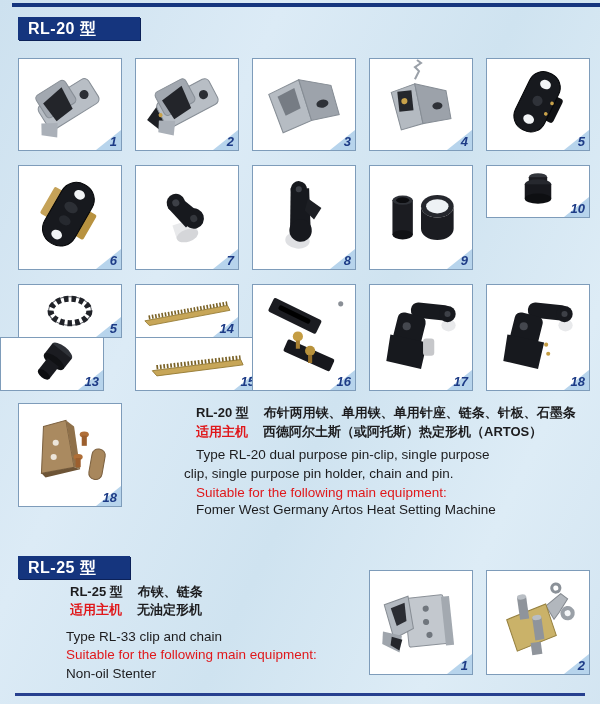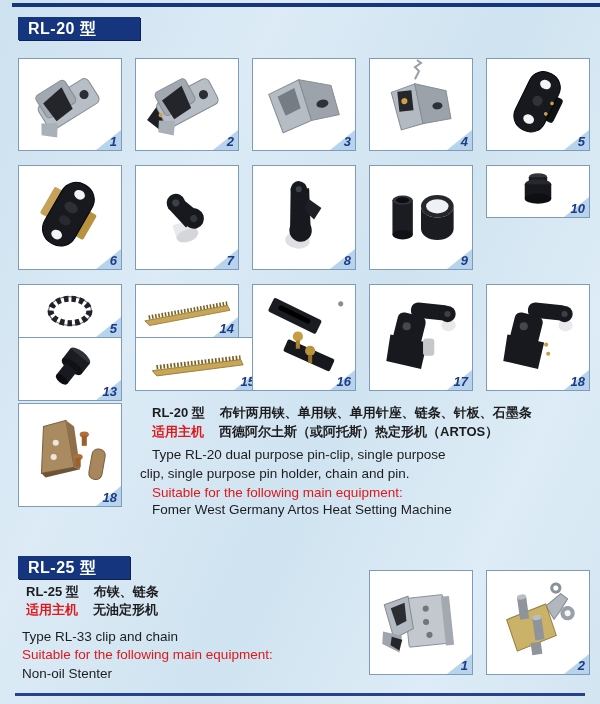--- a/index.html
+++ b/index.html
@@ -13,21 +13,21 @@
        letter-spacing:0.5px;box-shadow:1px 1px 0 #0c2158;}
   .hdr-rl20{left:18px;top:17px;width:122px;}
   .hdr-rl25{left:18px;top:556px;width:112px;}
   .cell{position:absolute;background:#ffffff;border:1px solid var(--box-border,#7e9cba);box-sizing:border-box;}
   .cell svg{position:absolute;left:0;top:0;width:100%;height:100%;}
   .corner{position:absolute;right:0;bottom:0;width:25px;height:20px;
           background:var(--corner-blue,#b7d4ec);
           clip-path:polygon(100% 0,100% 100%,0 100%);}
   .num{position:absolute;right:4px;bottom:0px;font-style:italic;font-weight:bold;
        font-size:13px;color:#1d3b86;line-height:17px;}
-  .txtline{position:absolute;white-space:nowrap;font-size:13.5px;color:#1c1c1e;}
+  .txtline{position:absolute;white-space:nowrap;font-size:13.5px;color:#1c1c1e;margin-left:44px;}
   .zh{font-weight:bold;font-size:13px;}
   .lbl-gap{display:inline-block;margin-right:15px;}
   .red{color:var(--red,#e0181b);}
   .red-bold{color:var(--red,#e0181b);font-weight:normal;}
 </style>
 </head>
 <body>
 
 <div class="page">
 
@@ -189,21 +189,21 @@
 
   <div class="cell" style="left:18px;top:284px;width:104px;height:54px">
     <svg viewBox="0 0 100 48" preserveAspectRatio="xMidYMid meet">
       <ellipse cx="50" cy="24" rx="21" ry="14" fill="none" stroke="#5a5d64" stroke-width="1"></ellipse>
       <ellipse cx="50" cy="24" rx="19" ry="12" fill="none" stroke="#202228" stroke-width="6" stroke-dasharray="4.5 3"></ellipse>
     </svg>
     <div class="corner"></div>
     <span class="num">5</span>
   </div>
 
-  <div class="cell" style="left:18px;top:337px;width:104px;height:64px">
+  <div class="cell" style="left:0;top:337px;width:104px;height:54px">
     <svg viewBox="0 0 100 48" preserveAspectRatio="xMidYMid meet">
       <g transform="rotate(38 50 24)">
         <ellipse cx="50" cy="8" rx="12" ry="5" fill="#2f3238"></ellipse>
         <rect x="38" y="8" width="24" height="13" fill="#1b1c21"></rect>
         <ellipse cx="50" cy="21" rx="12" ry="5" fill="#101114"></ellipse>
         <rect x="43" y="22" width="14" height="15" fill="#191a1f"></rect>
         <ellipse cx="50" cy="37" rx="7" ry="3.5" fill="#0c0d10"></ellipse>
       </g>
     </svg>
     <div class="corner"></div>

